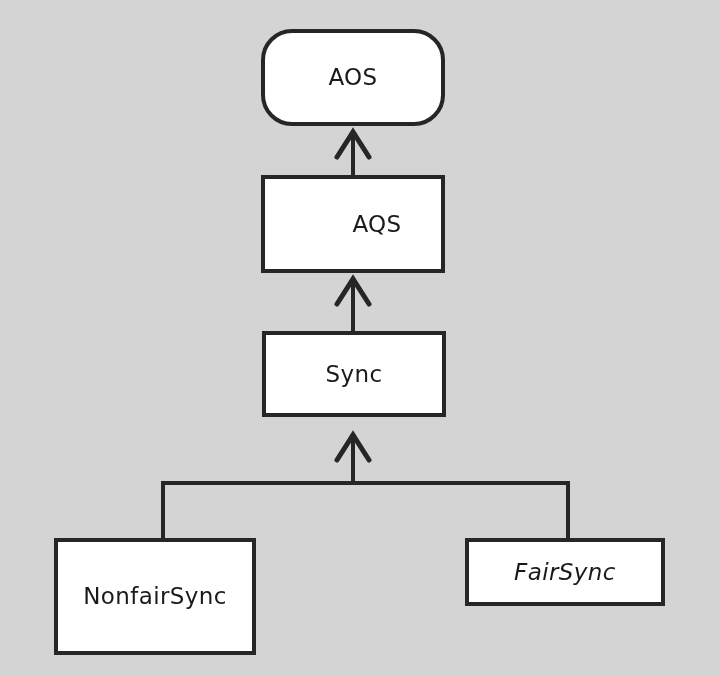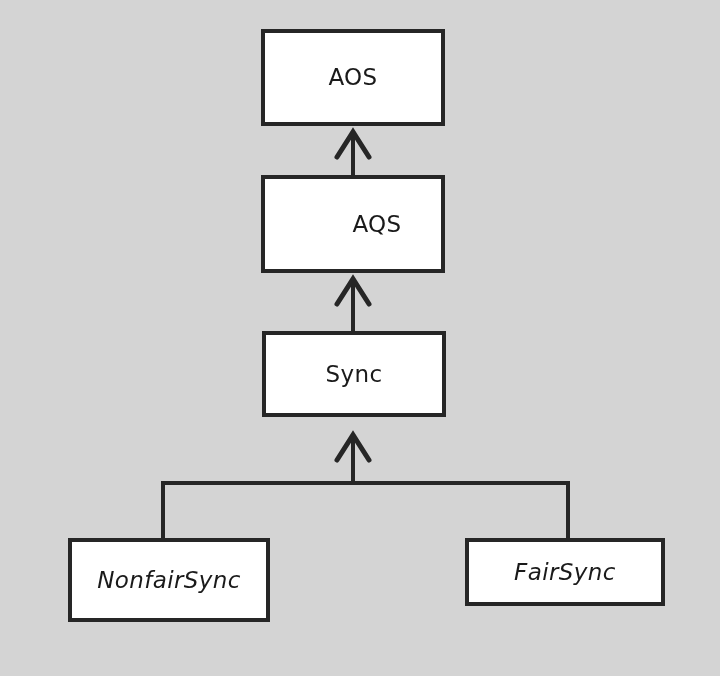--- a/index.html
+++ b/index.html
@@ -31,24 +31,24 @@
   }
   .node-label {
     font-size: 23px;
     font-weight: 400;
     color: #1a1a1a;
     letter-spacing: 0.4px;
     line-height: 1;
     white-space: nowrap;
   }
   
-  #node-aos        { left: 261px; top: 29px;  width: 184px; height: 97px; }
+  #node-aos        { left: 261px; top: 29px;  width: 184px; height: 97px; border-radius: 31px; }
   #node-aqs        { left: 261px; top: 175px; width: 184px; height: 98px; padding-left: 48px; }
   #node-sync       { left: 262px; top: 331px; width: 184px; height: 86px; }
-  #node-nonfairsync{ left: 68px;  top: 538px; width: 202px; height: 84px; font-style: italic; }
+  #node-nonfairsync{ left: 54px;  top: 538px; width: 202px; height: 117px; }
   #node-fairsync   { left: 465px; top: 538px; width: 200px; height: 68px; font-style: italic; }
 
   #edge-layer {
     position: absolute;
     left: 0;
     top: 0;
     width: 720px;
     height: 676px;
     pointer-events: none;
   }

